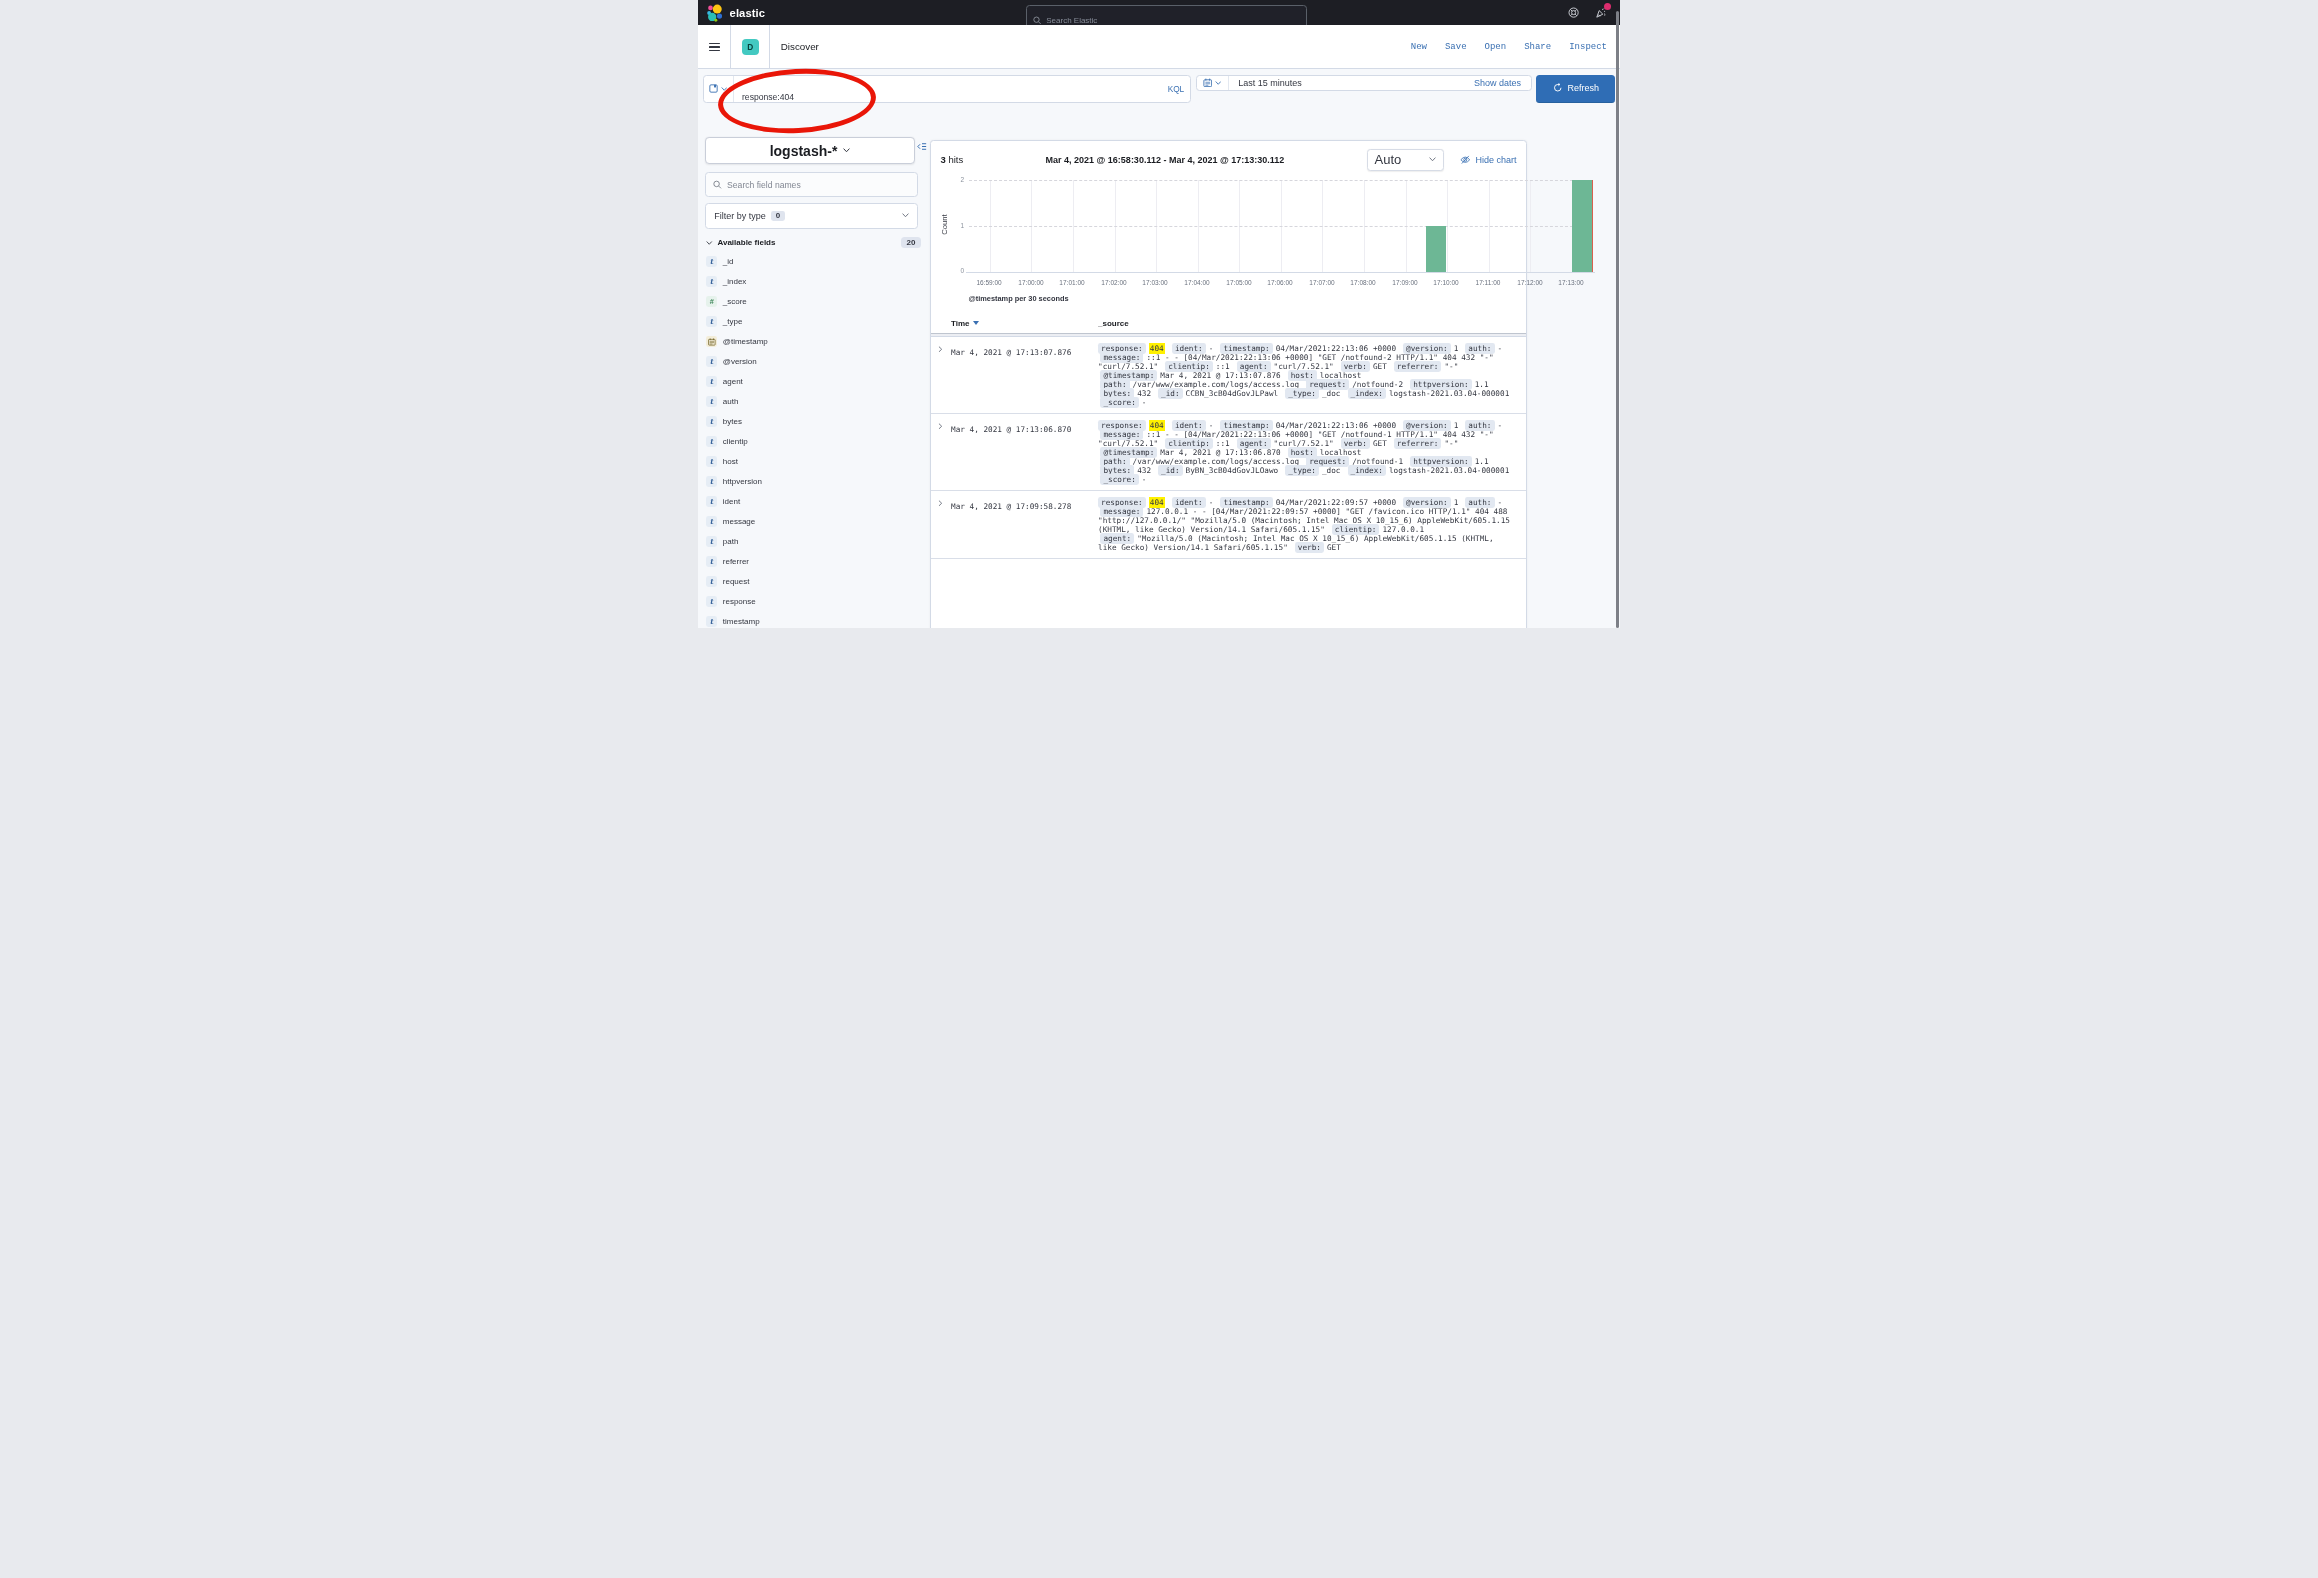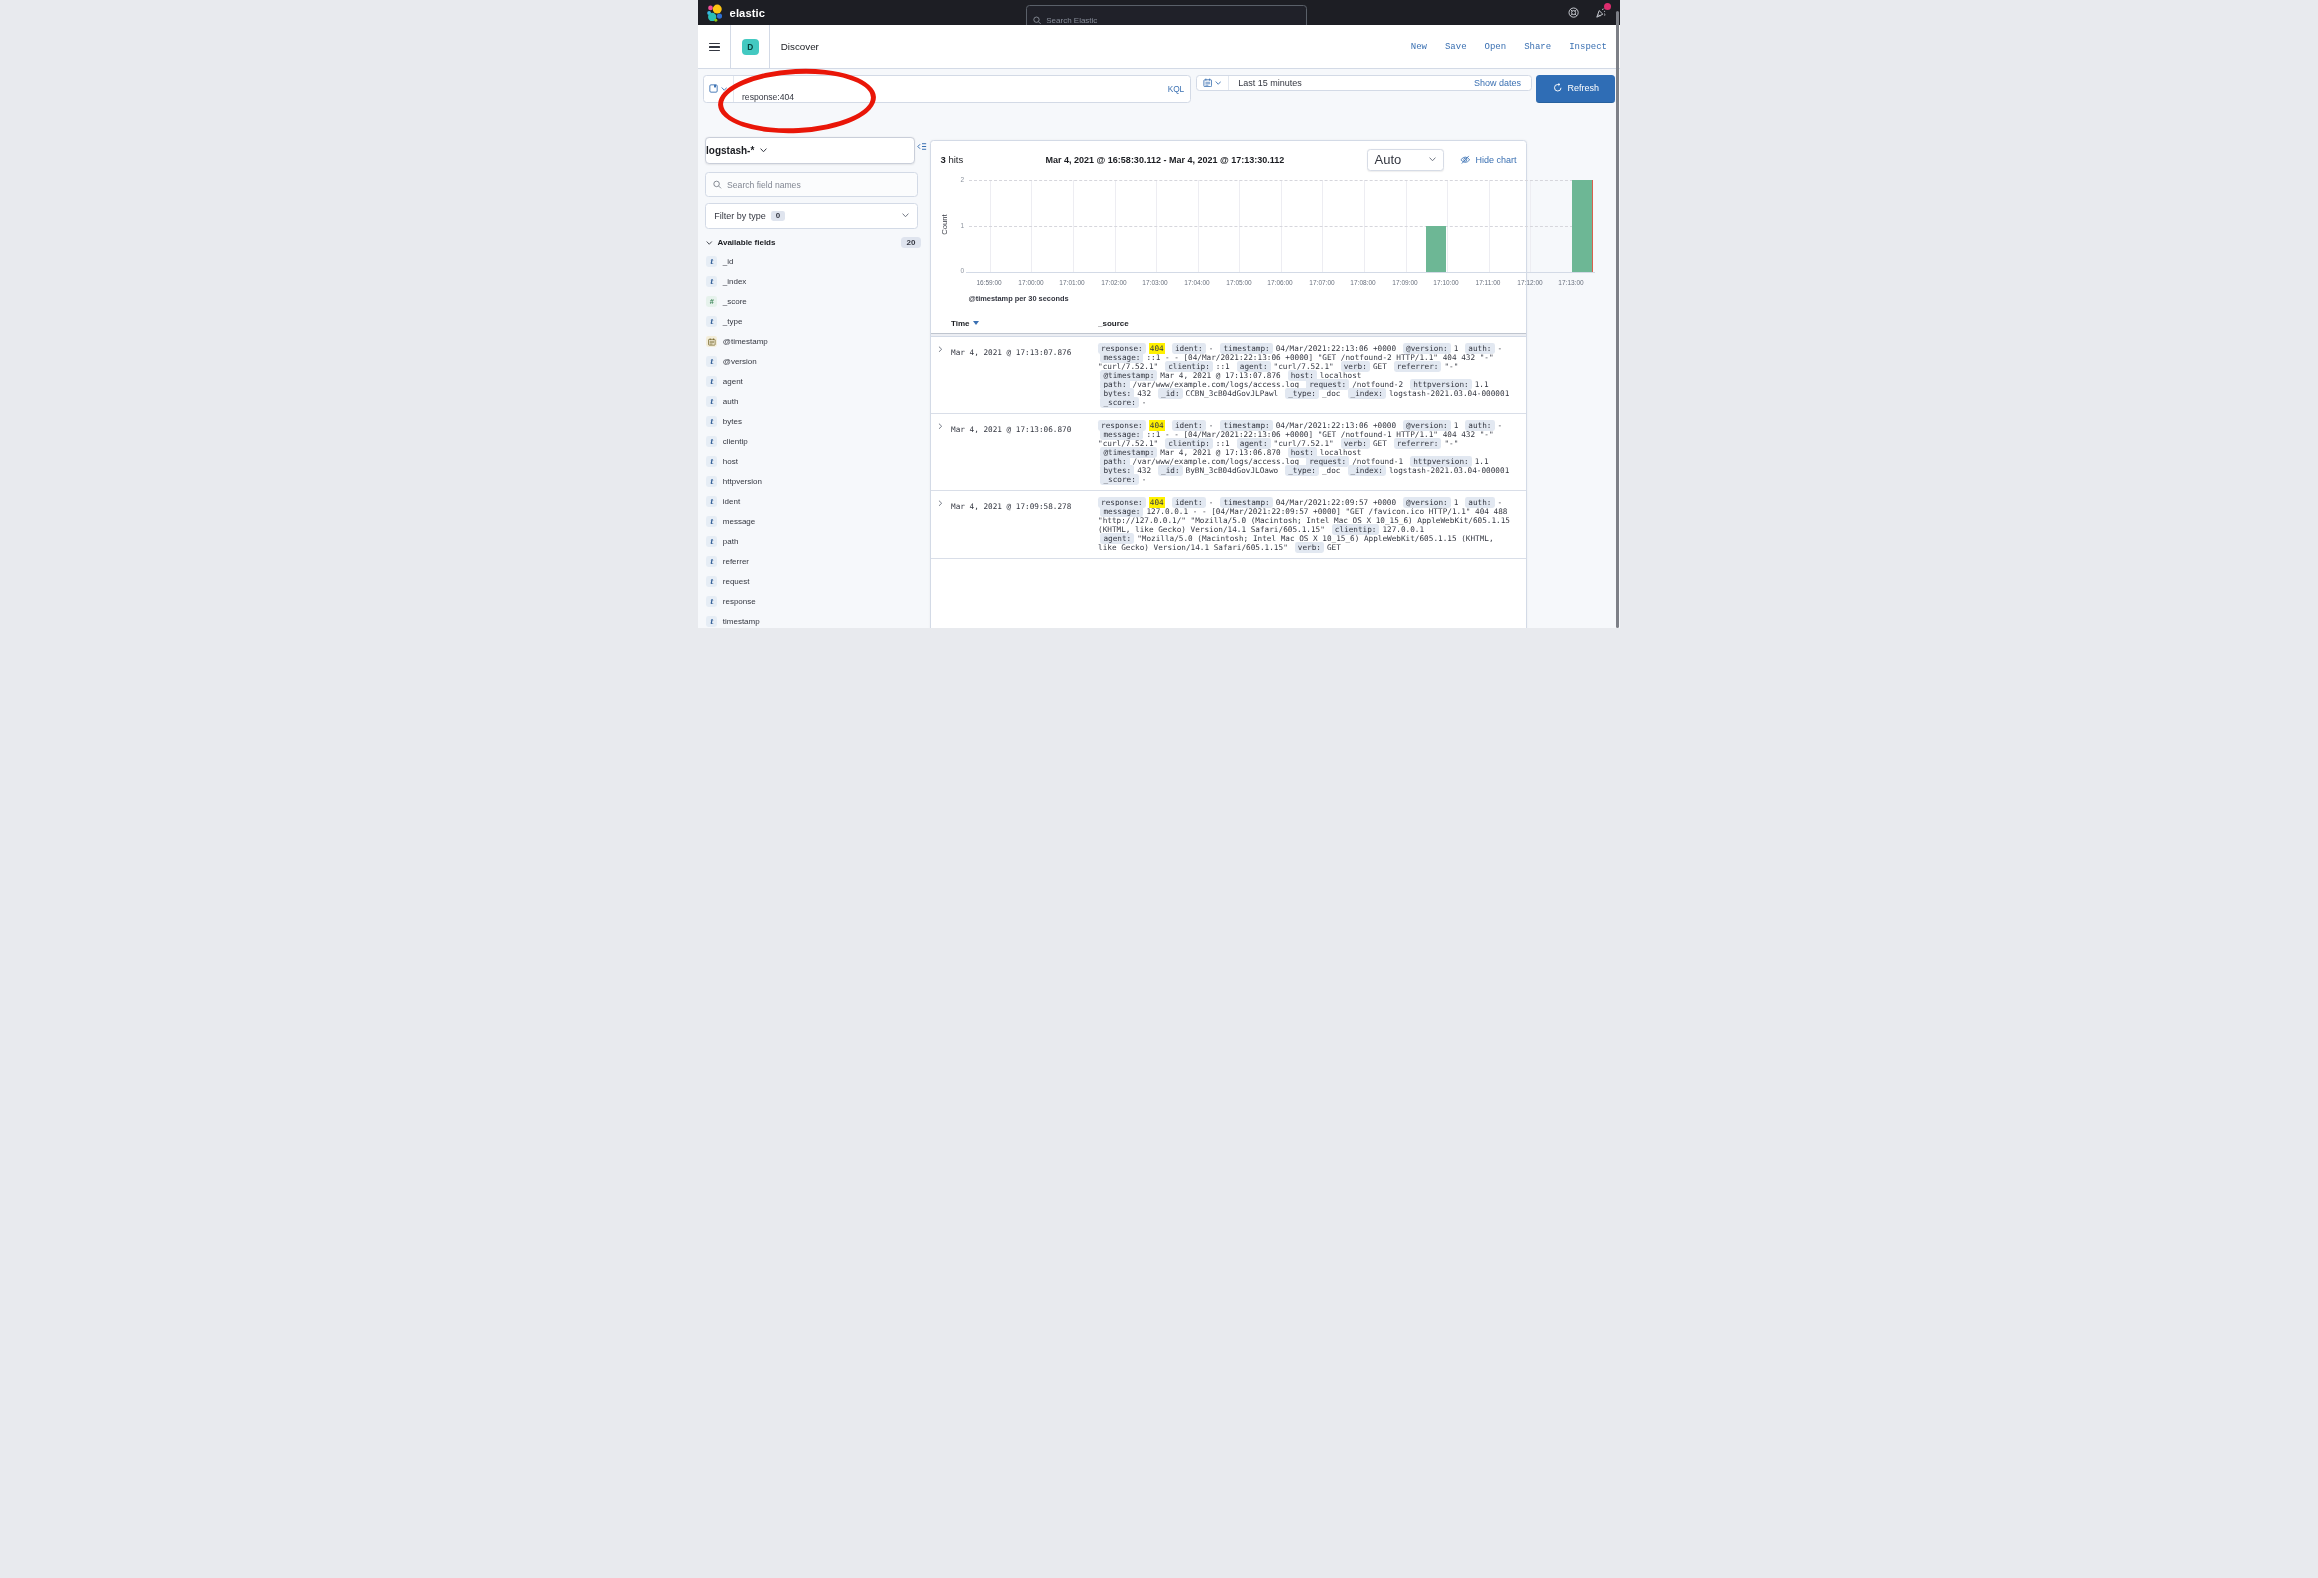--- a/index.html
+++ b/index.html
@@ -74,22 +74,22 @@
   }
   .filter-row { display:flex; align-items:center; gap:6px; padding:7px 0 0 6px; height:22.5px; }
   .filter-dash { width:8.3px; height:1.2px; background:#c3cad6; border-radius:0.6px; }
   .add-filter { color:#3a70b2; font-size:9px; cursor:pointer; }
 
   
   .sidebar { position:absolute; left:0; top:131px; width:231px; }
   .index-pattern-btn {
     margin:6px 0 0 7px; width:210px; height:27px; background:#fff;
     border:0.6px solid #c9ced9; border-radius:4.1px; box-shadow:0 0.6px 1.8px rgba(0,0,0,.08);
-    display:flex; align-items:center; gap:6px;
-    font-size:10px; font-weight:bold; color:#1a1c21; cursor:pointer; font-family:"Liberation Sans",sans-serif;
+    display:flex; align-items:center; justify-content:center; gap:6px;
+    font-size:14px; font-weight:bold; color:#1a1c21; cursor:pointer; font-family:"Liberation Sans",sans-serif;
   }
   .collapse-btn { position:absolute; left:219px; top:10.6px; cursor:pointer; }
   .field-search {
     margin:8.3px 0 0 7px; width:213px; height:25px; background:#fbfcfd;
     border:0.6px solid #d3dae6; border-radius:3.5px; display:flex; align-items:center; gap:5.3px; padding:0 7px;
   }
   .field-search input { border:none; outline:none; background:transparent; width:100%; font-size:8.6px; color:#343741; font-family:"Liberation Sans",sans-serif; }
   .field-search input::placeholder { color:#828793; }
   .type-filter {
     margin:5.3px 0 0 7px; width:213px; height:26px; background:#fff;

